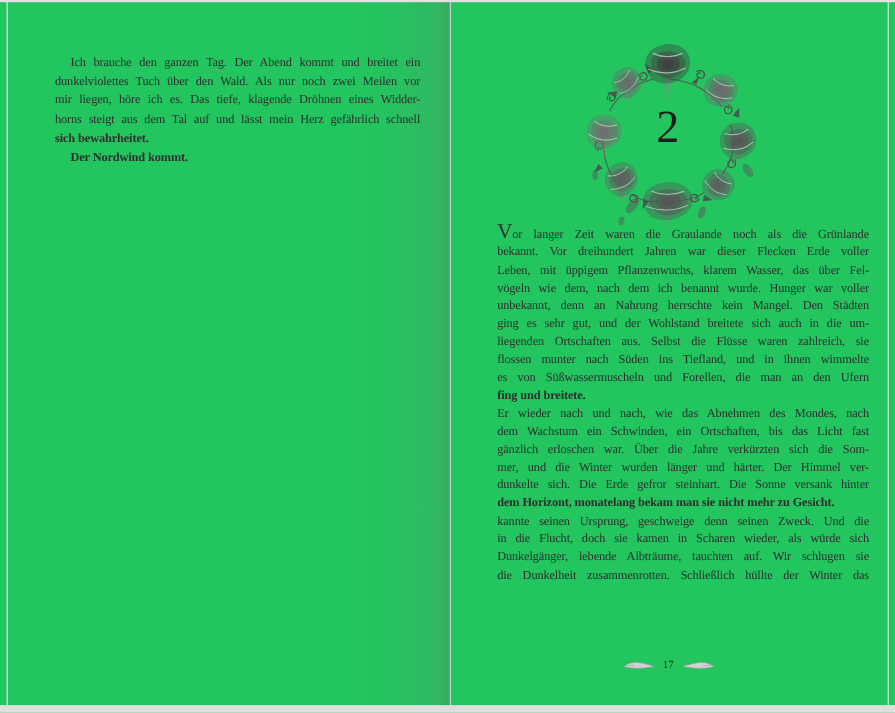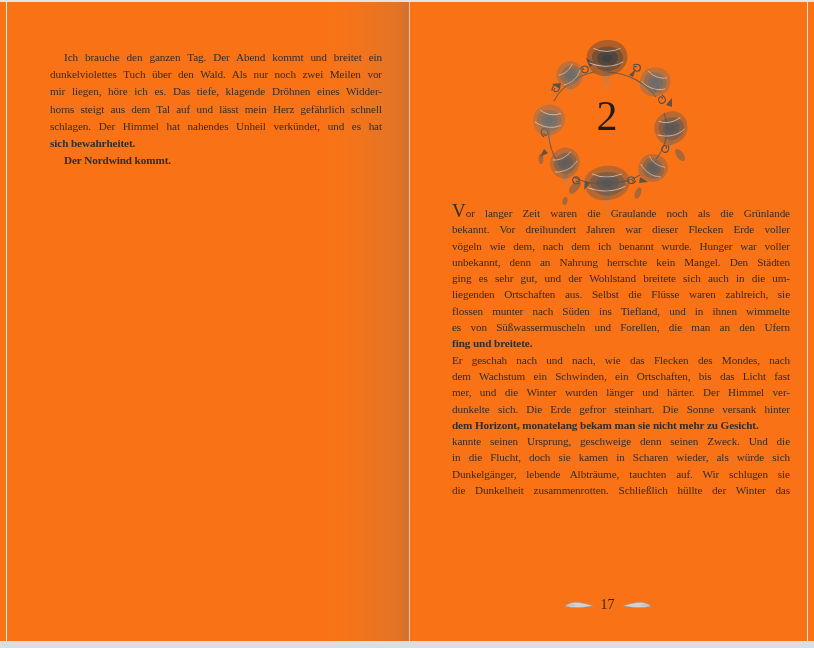--- a/index.html
+++ b/index.html
@@ -1,17 +1,17 @@
 <!DOCTYPE html>
 <html><head>
 <meta charset="utf-8">
 <style>
   html,body{margin:0;padding:0;}
   body{width:814px;height:648px;background:#ffffff;overflow:hidden;}
-  .stage{position:relative;width:814px;height:648px;background:#f97316;
+  .stage{position:relative;width:814px;height:648px;background:#22c55e;
          font-family:"Liberation Serif",serif;color:#2e2e2e;}
 
   
   .edge{position:absolute;}
   .edge-top{left:0;top:0;width:814px;height:2px;background:#e4e4e4;}
   .edge-left{left:6px;top:1px;width:1px;height:640px;background:#ececec;}
   .edge-right{left:807px;top:1px;width:1px;height:640px;background:#e6e6e6;}
   .edge-bottom{left:0;top:641px;width:814px;height:7px;background:#dedede;}
 
   
@@ -38,37 +38,36 @@
   
   .ornament{position:absolute;left:518px;top:25px;width:178px;height:185px;}
   .ornament svg{position:absolute;left:0;top:0;}
   .chapter-number{position:absolute;left:0;top:0;right:0;bottom:0;
                   display:flex;align-items:center;justify-content:center;
                   padding-bottom:4px;font-size:42px;line-height:1;color:#1d1d1d;}
 
   
   .footer{position:absolute;left:540px;top:596px;width:135px;height:18px;
           display:flex;align-items:center;justify-content:center;gap:7px;}
-  .pagenum{font-size:14px;line-height:18px;color:#2b2b2b;}
+  .pagenum{font-size:10px;line-height:18px;color:#2b2b2b;}
   .flourish{display:block;}
   .flourish.flip{transform:scaleX(-1);}
 </style>
 </head>
 <body>
 
 <div class="stage">
 
   <div class="gutter"></div>
 
   <div class="textblock left">
       <div class="line indent">Ich brauche den ganzen Tag. Der Abend kommt und breitet ein</div>
       <div class="line">dunkelviolettes Tuch über den Wald. Als nur noch zwei Meilen vor</div>
       <div class="line">mir liegen, höre ich es. Das tiefe, klagende Dröhnen eines Widder-</div>
       <div class="line">horns steigt aus dem Tal auf und lässt mein Herz gefährlich schnell</div>
-      <div class="line">schlagen. Der Himmel hat nahendes Unheil verkündet, und es hat</div>
       <div class="line last">sich bewahrheitet.</div>
       <div class="line indent last">Der Nordwind kommt.</div>
     </div>
 
   <div class="ornament">
     <svg width="178" height="185" viewBox="0 0 178 185">
       <defs>
         <filter id="soft" x="-20%" y="-20%" width="140%" height="140%">
           <feGaussianBlur stdDeviation="0.45"></feGaussianBlur>
         </filter>
@@ -137,29 +136,31 @@
         <use href="#rose" transform="translate(31,95) rotate(10) scale(1.05)" style="color:#707070"></use>
         <use href="#rose" transform="translate(52,50) rotate(-40) scale(0.9)" style="color:#6c6c6c"></use>
       </g>
     </svg>
     <div class="chapter-number">2</div>
   </div>
 
   <div class="textblock right">
       <div class="line"><span class="initial-cap">V</span>or langer Zeit waren die Graulande noch als die Grünlande</div>
       <div class="line">bekannt. Vor dreihundert Jahren war dieser Flecken Erde voller</div>
+      <div class="line">Leben, mit üppigem Pflanzenwuchs, klarem Wasser, das über Fel-</div>
       <div class="line">vögeln wie dem, nach dem ich benannt wurde. Hunger war voller</div>
       <div class="line">unbekannt, denn an Nahrung herrschte kein Mangel. Den Städten</div>
       <div class="line">ging es sehr gut, und der Wohlstand breitete sich auch in die um-</div>
       <div class="line">liegenden Ortschaften aus. Selbst die Flüsse waren zahlreich, sie</div>
       <div class="line">flossen munter nach Süden ins Tiefland, und in ihnen wimmelte</div>
       <div class="line">es von Süßwassermuscheln und Forellen, die man an den Ufern</div>
       <div class="line last">fing und breitete.</div>
-      <div class="line">Er geschah nach und nach, wie das Flecken des Mondes, nach</div>
+      <div class="line">Er wieder nach und nach, wie das Abnehmen des Mondes, nach</div>
       <div class="line">dem Wachstum ein Schwinden, ein Ortschaften, bis das Licht fast</div>
+      <div class="line">gänzlich erloschen war. Über die Jahre verkürzten sich die Som-</div>
       <div class="line">mer, und die Winter wurden länger und härter. Der Himmel ver-</div>
       <div class="line">dunkelte sich. Die Erde gefror steinhart. Die Sonne versank hinter</div>
       <div class="line last">dem Horizont, monatelang bekam man sie nicht mehr zu Gesicht.</div>
       <div class="line">kannte seinen Ursprung, geschweige denn seinen Zweck. Und die</div>
       <div class="line">in die Flucht, doch sie kamen in Scharen wieder, als würde sich</div>
       <div class="line">Dunkelgänger, lebende Albträume, tauchten auf. Wir schlugen sie</div>
       <div class="line">die Dunkelheit zusammenrotten. Schließlich hüllte der Winter das</div>
     </div>
 
   <div class="footer">

